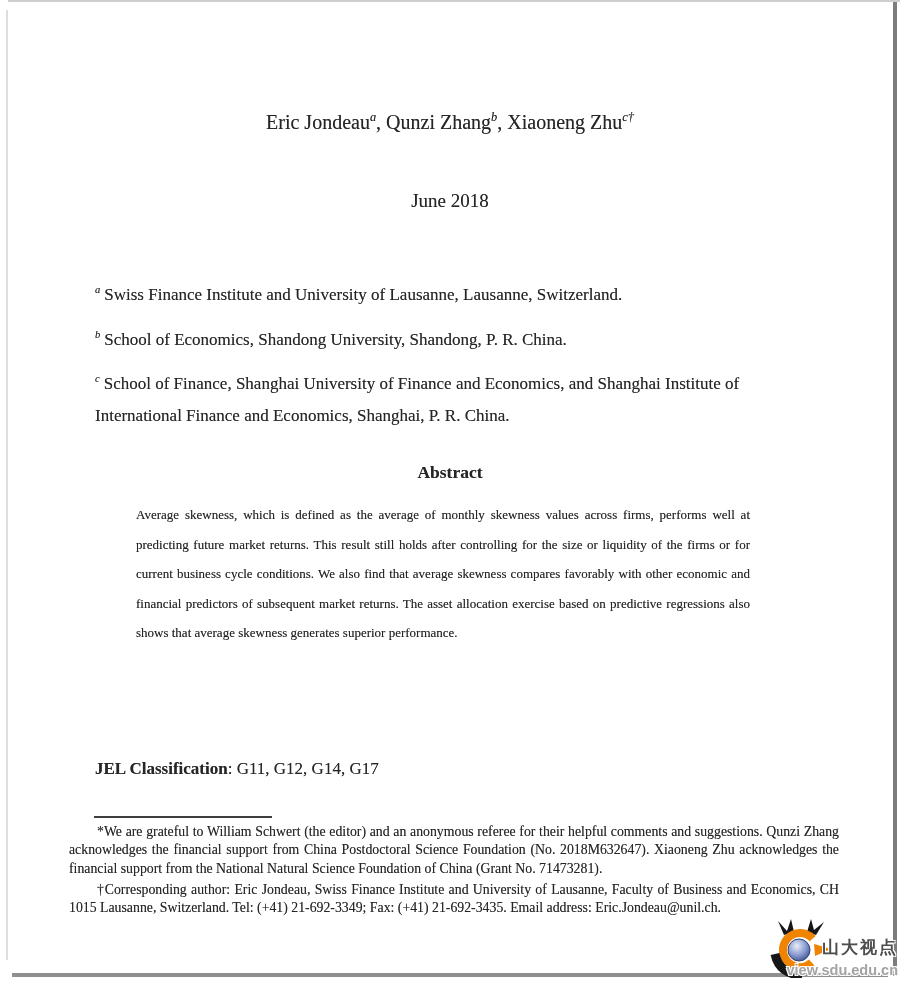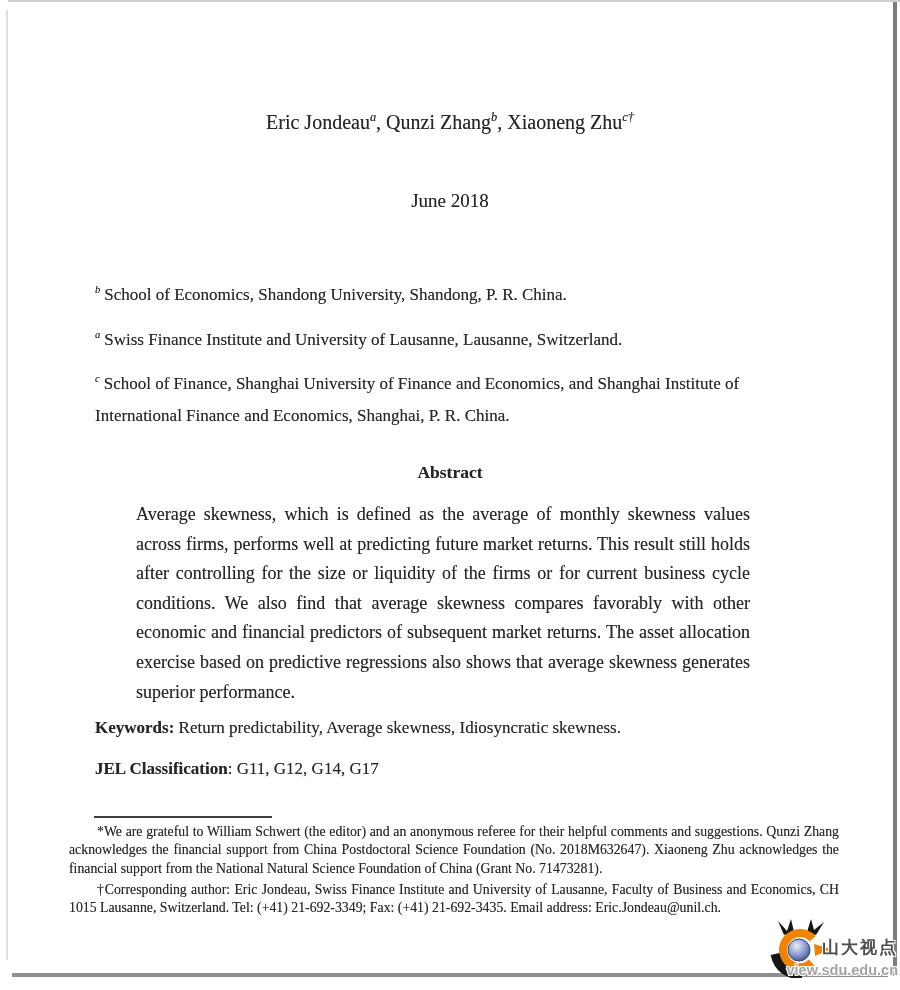--- a/index.html
+++ b/index.html
@@ -43,21 +43,21 @@
   }
   .affiliation { margin-bottom:8px; }
   .affiliation sup { font-size:0.62em; font-style:italic; margin-right:4px; }
 
   .abstract-heading {
     position:absolute; top:462px; left:0; right:0;
     text-align:center; font-weight:bold; font-size:17.5px;
   }
   .abstract-text {
     position:absolute; top:500px; left:136px; right:150px;
-    font-size:18px; line-height:29.6px; text-align:justify;
+    font-size:13px; line-height:29.6px; text-align:justify;
   }
 
   .keywords { position:absolute; top:718px; left:95px; right:95px; font-size:17px; }
   .jel      { position:absolute; top:759px; left:95px; right:95px; font-size:17px; }
   .bold-label { font-weight:bold; }
 
   .footnote-area { position:absolute; top:816px; left:66px; right:58px; }
   .footnote-rule {
     width:178px; margin-left:28px; border:none;
     border-top:2px solid #3f3f3f; margin-top:0; margin-bottom:5px;
@@ -94,29 +94,28 @@
   <div class="edge-bottom"></div>
 
 
   <div class="authors soft">
     <span><span>Eric Jondeau</span><sup>a</sup><span>, </span></span><span><span>Qunzi Zhang</span><sup>b</sup><span>, </span></span><span><span>Xiaoneng Zhu</span><sup>c†</sup></span>
   </div>
 
   <div class="date soft">June 2018</div>
 
   <div class="affiliations soft">
+    <div class="affiliation"><sup>a</sup><span>Swiss Finance Institute and University of Lausanne, Lausanne, Switzerland.</span></div>
     <div class="affiliation"><sup>b</sup><span>School of Economics, Shandong University, Shandong, P. R. China.</span></div>
-    <div class="affiliation"><sup>a</sup><span>Swiss Finance Institute and University of Lausanne, Lausanne, Switzerland.</span></div>
     <div class="affiliation"><sup>c</sup><span>School of Finance, Shanghai University of Finance and Economics, and Shanghai Institute of International Finance and Economics, Shanghai, P. R. China.</span></div>
   </div>
 
   <div class="abstract-heading soft">Abstract</div>
   <div class="abstract-text soft">Average skewness, which is defined as the average of monthly skewness values across firms, performs well at predicting future market returns. This result still holds after controlling for the size or liquidity of the firms or for current business cycle conditions. We also find that average skewness compares favorably with other economic and financial predictors of subsequent market returns. The asset allocation exercise based on predictive regressions also shows that average skewness generates superior performance.</div>
 
-  <div class="keywords soft"><span class="bold-label">Keywords:</span><span> Return predictability, Average skewness, Idiosyncratic skewness.</span></div>
 
   <div class="jel soft"><span class="bold-label">JEL Classification</span><span>: G11, G12, G14, G17</span></div>
 
   <div class="footnote-area">
     <hr class="footnote-rule">
     <p class="footnote soft"><span>*</span><span>We are grateful to William Schwert (the editor) and an anonymous referee for their helpful comments and suggestions. Qunzi Zhang acknowledges the financial support from China Postdoctoral Science Foundation (No. 2018M632647). Xiaoneng Zhu acknowledges the financial support from the National Natural Science Foundation of China (Grant No. 71473281).</span></p>
     <p class="footnote soft"><span>†</span><span>Corresponding author: Eric Jondeau, Swiss Finance Institute and University of Lausanne, Faculty of Business and Economics, CH 1015 Lausanne, Switzerland. Tel: (+41) 21-692-3349; Fax: (+41) 21-692-3435. Email address: Eric.Jondeau@unil.ch.</span></p>
   </div>
 
   <div class="watermark">

